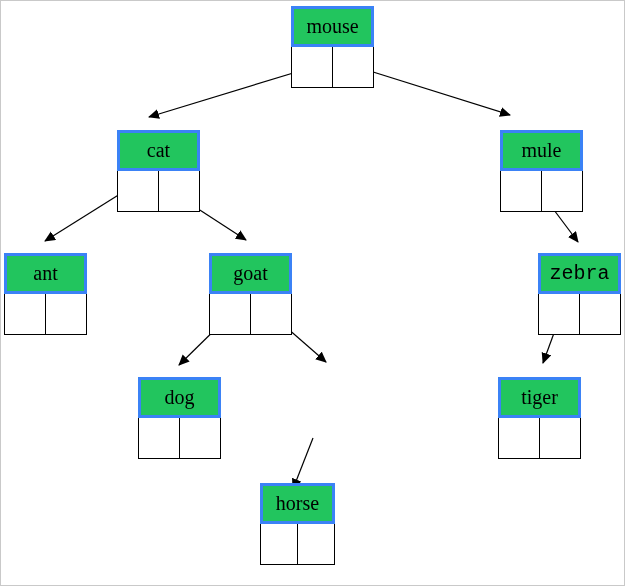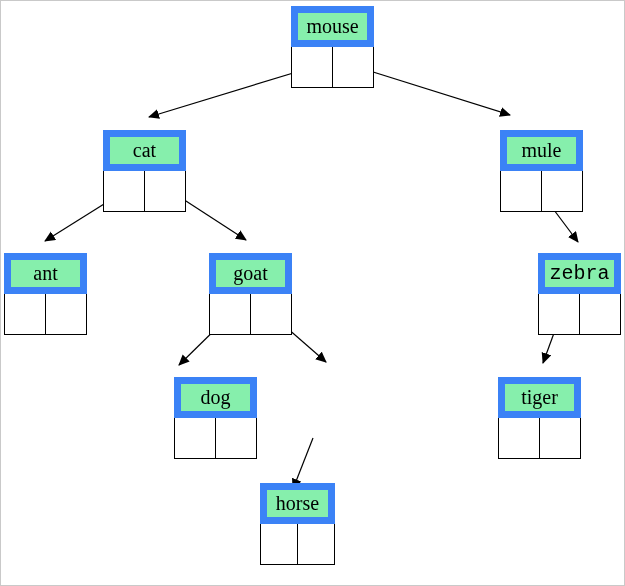--- a/index.html
+++ b/index.html
@@ -24,47 +24,47 @@
   }
   .node {
     position: absolute;
     width: 83px;
     height: 82px;
     box-sizing: border-box;
   }
   .label-cell {
     box-sizing: border-box;
     height: 41px;
-    border: 7px solid #3b82f6;
+    border: 3px solid #3b82f6;
     display: flex;
     align-items: center;
     justify-content: center;
     font-size: 20px;
     color: #000000;
-    background: #86efac;
+    background: #22c55e;
   }
   .ptr-row {
     box-sizing: border-box;
     height: 41px;
     display: flex;
     border: 1px solid #000000;
     border-top: none;
     background: #ffffff;
   }
   .ptr-cell { flex: 1 1 0; }
   .ptr-cell.left { border-right: 1px solid #000000; }
 
   
   #node-mouse { left: 290px; top: 5px; }
-  #node-cat   { left: 102px; top: 129px; }
+  #node-cat   { left: 116px; top: 129px; }
   #node-mule  { left: 499px; top: 129px; border-radius: 19px; }
   #node-ant   { left: 3px;   top: 252px; border-radius: 13px; }
   #node-goat  { left: 208px; top: 252px; }
   #node-zebra { left: 537px; top: 252px; font-family: Liberation Mono, monospace; }
-  #node-dog   { left: 137px; top: 376px; margin-left: 36px; }
+  #node-dog   { left: 137px; top: 376px; }
   #node-lion  { left: 291px; top: 376px; }
   #node-tiger { left: 497px; top: 376px; border-radius: 8px; }
   #node-horse { left: 251px; top: 482px; padding-left: 8px; }
 </style>
 </head>
 <body>
 
 <div id="canvas">
 
   <svg class="arrow-layer" viewBox="0 0 625 586" xmlns="http://www.w3.org/2000/svg">

